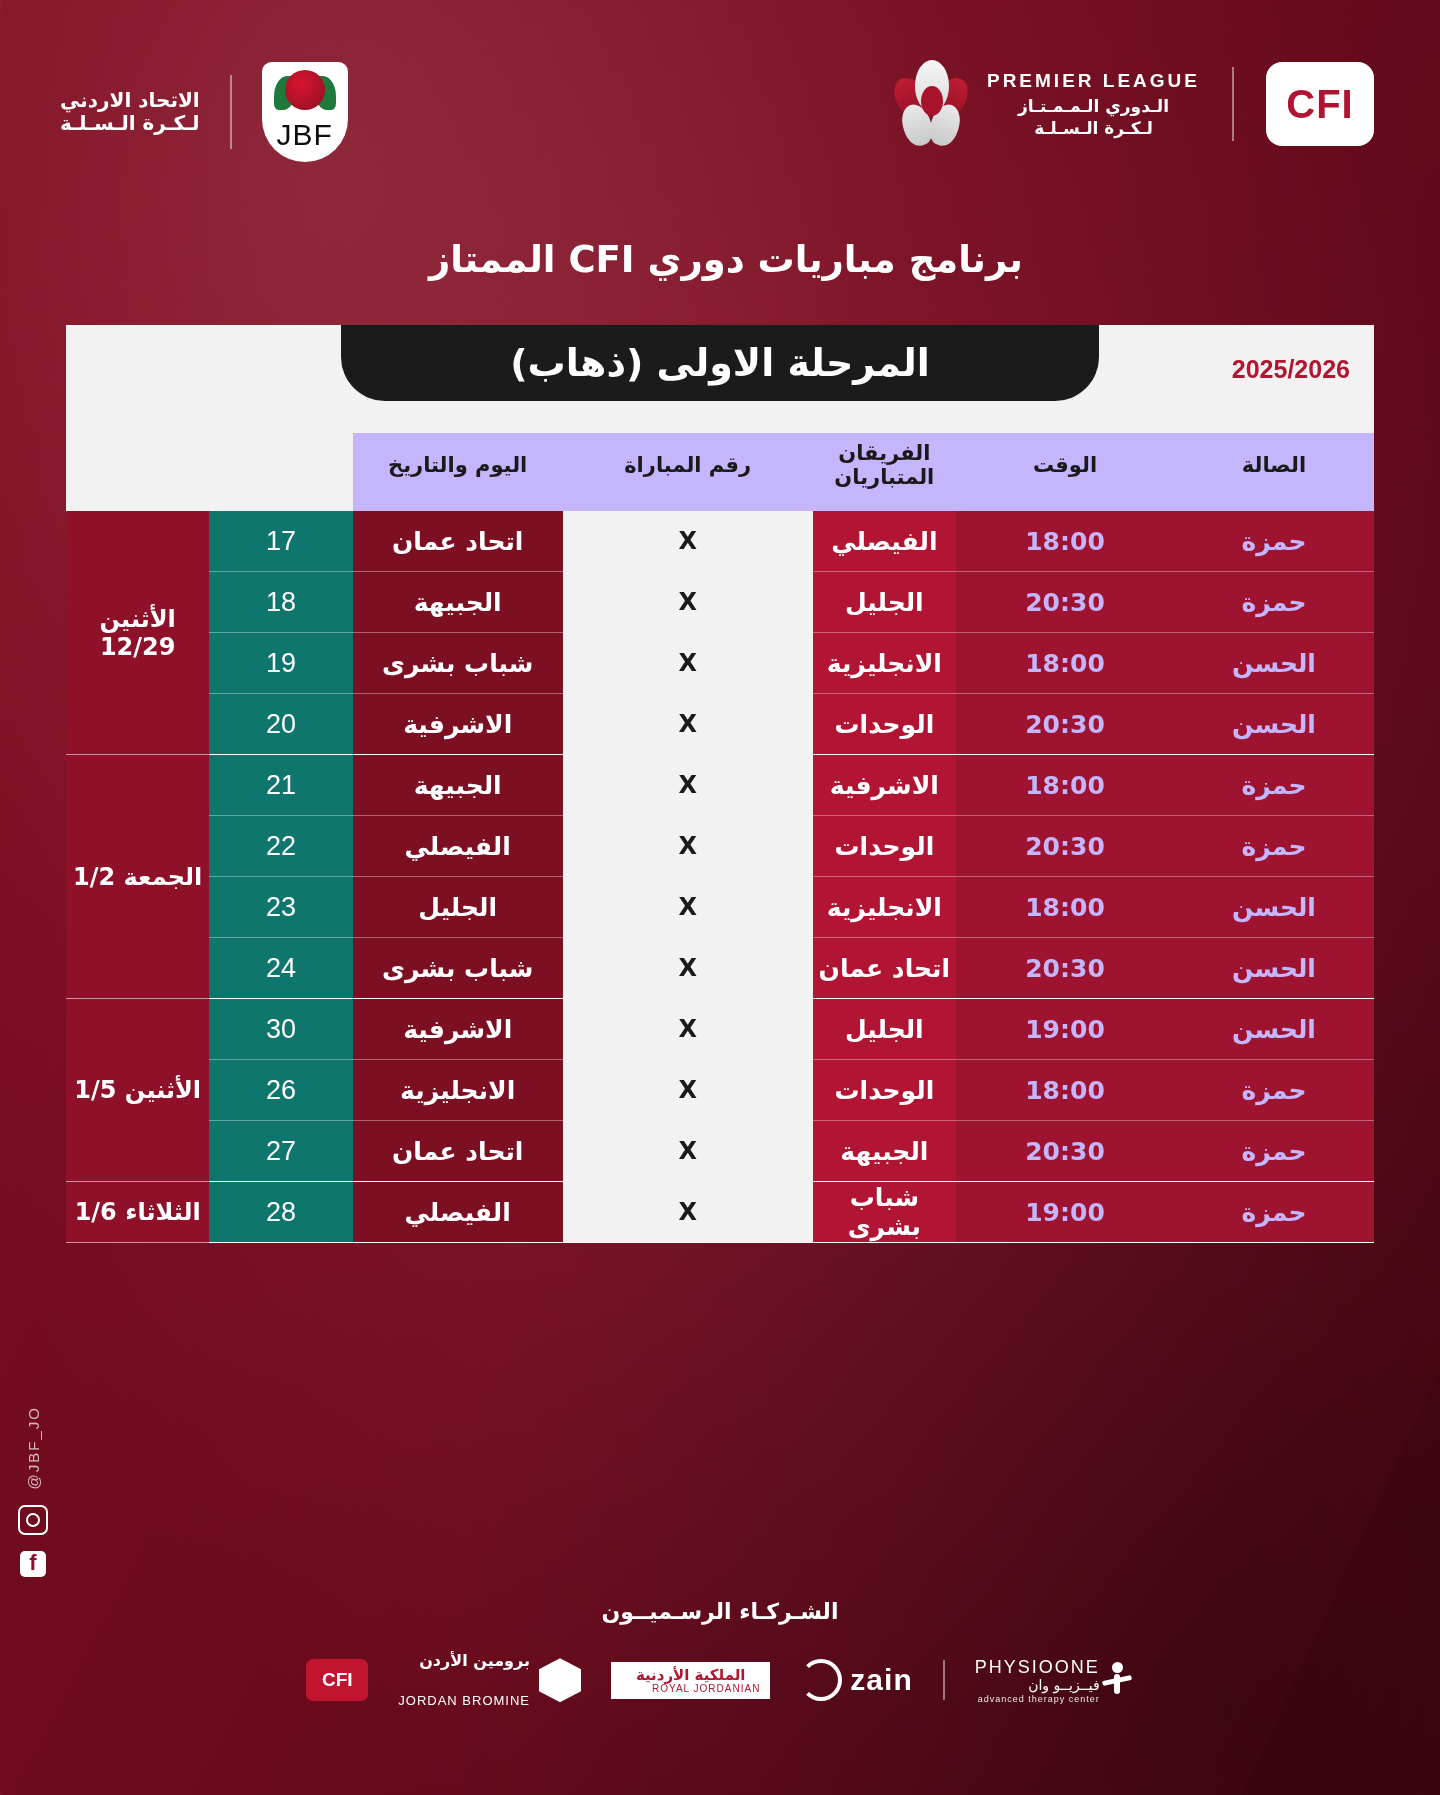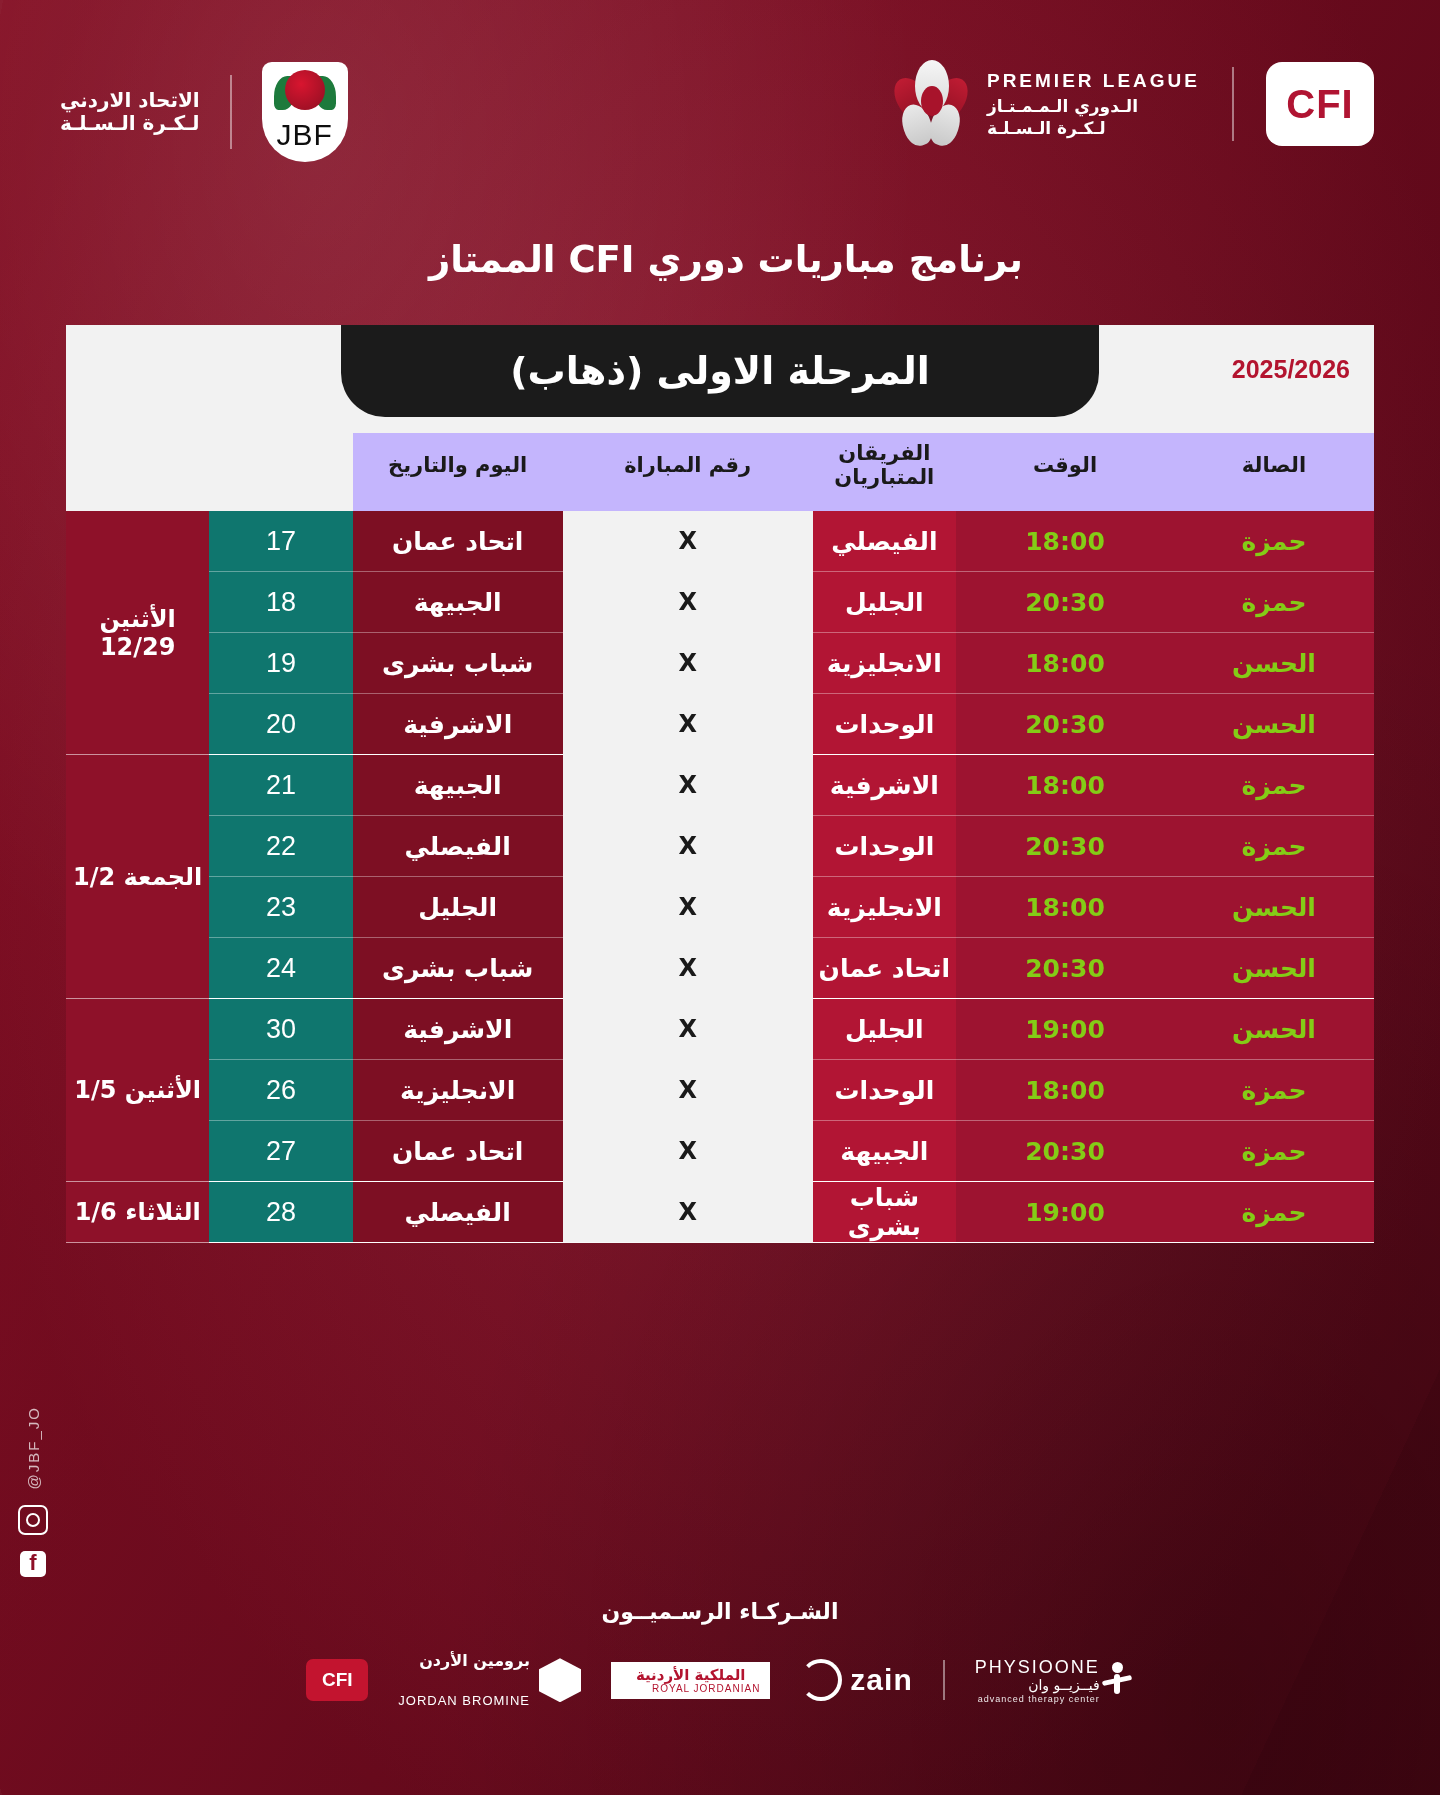--- a/index.html
+++ b/index.html
@@ -29,21 +29,21 @@
   .hdr-left{position:absolute;right:66px;top:8px;display:flex;align-items:center;gap:22px;}
   .pl-logo{display:flex;align-items:center;gap:18px;}
   .flower{width:74px;height:88px;position:relative;}
   .flower .petal{position:absolute;border-radius:50% 50% 45% 45%;}
   .flower .p1{width:34px;height:52px;background:linear-gradient(180deg,#f6f6f6,#d9d9d9);left:20px;top:0;border-radius:50% 50% 50% 50%;transform:rotate(0deg);}
   .flower .p2{width:30px;height:46px;background:linear-gradient(180deg,#bf1c33,#8d0f22);left:2px;top:16px;transform:rotate(-32deg);}
   .flower .p3{width:30px;height:46px;background:linear-gradient(180deg,#bf1c33,#8d0f22);left:40px;top:16px;transform:rotate(32deg);}
   .flower .p4{width:28px;height:42px;background:linear-gradient(180deg,#e9e9e9,#c9c9c9);left:8px;top:44px;transform:rotate(-18deg);}
   .flower .p5{width:28px;height:42px;background:linear-gradient(180deg,#e9e9e9,#c9c9c9);left:36px;top:44px;transform:rotate(18deg);}
   .flower .core{position:absolute;left:26px;top:26px;width:22px;height:30px;background:#a8132b;border-radius:50%;}
-  .pl-text{display:flex;flex-direction:column;align-items:flex-end;line-height:1;}
+  .pl-text{display:flex;flex-direction:column;align-items:center;line-height:1;}
   .pl-en{font-family:"Liberation Sans", sans-serif;font-weight:bold;letter-spacing:3px;font-size:19px;color:#fff;direction:ltr;}
   .pl-ar1{font-size:17px;font-weight:bold;letter-spacing:1px;color:#fff;margin-top:8px;}
   .pl-ar2{font-size:17px;font-weight:bold;letter-spacing:1px;color:#fff;margin-top:5px;}
   .divider-v{width:2px;height:74px;background:rgba(255,255,255,.45);margin:0 10px;}
   .cfi-badge{width:108px;height:84px;background:#fff;border-radius:16px;display:flex;align-items:center;justify-content:center;}
   .cfi-badge span{color:#b01432;font-family:"Liberation Sans", sans-serif;font-weight:bold;font-size:40px;letter-spacing:1px;direction:ltr;}
 
   .hdr-right{position:absolute;left:60px;top:10px;display:flex;align-items:center;gap:20px;}
   .jbf-ar{display:flex;flex-direction:column;align-items:flex-end;line-height:1.15;}
   .jbf-ar div{font-size:20px;font-weight:bold;letter-spacing:1px;}
@@ -54,33 +54,33 @@
   .jbf-logo .leaf2{position:absolute;top:14px;right:12px;width:22px;height:34px;background:#1d7a3c;border-radius:20% 60% 20% 60%;}
   .jbf-logo .txt{position:relative;color:#0e0e0e;font-family:"Liberation Sans", sans-serif;font-weight:normal;font-size:30px;letter-spacing:1px;margin-bottom:10px;direction:ltr;}
 
   
   .main-title{position:absolute;top:238px;left:12px;right:0;text-align:center;font-size:37px;font-weight:bold;letter-spacing:0px;}
 
   
   .card{position:absolute;top:325px;right:66px;left:66px;background:#f2f2f2;color:#1a1a1a;}
   .card-top{position:relative;height:108px;background:#f2f2f2;}
   .season{position:absolute;right:24px;top:30px;font-family:"Liberation Sans", sans-serif;font-weight:bold;font-size:25px;color:#b3142f;direction:ltr;}
-  .stage-pill{position:absolute;left:50%;transform:translateX(-50%);top:0;width:758px;height:92px;background:#1b1b1b;color:#fff;
+  .stage-pill{position:absolute;left:50%;transform:translateX(-50%);top:0;width:758px;height:76px;background:#1b1b1b;color:#fff;
      border-radius:0 0 44px 44px;display:flex;align-items:center;justify-content:center;font-size:38px;font-weight:bold;}
 
   table{width:100%;border-collapse:collapse;table-layout:fixed;}
   thead th{font-size:21px;font-weight:bold;color:#1a1a1a;padding:8px 0 22px;background:#c4b5fd;}
   .col-hall{width:200px;}
   .col-time{width:218px;}
   .col-teams{width:auto;}
   .col-num{width:250px;}
   .col-day{width:210px;}
 
   tbody td{height:58px;font-size:25px;font-weight:bold;text-align:center;vertical-align:middle;border-bottom:1px solid rgba(255,255,255,.35);}
-  td.hall, td.time{background:#9d1330;color:#84cc16;}
+  td.hall, td.time{background:#9d1330;color:#c4b5fd;}
   td.t-away{background:#b21534;color:#fff;}
   td.x{background:#f2f2f2;color:#1a1a1a;width:48px;font-size:24px;border-bottom:1px solid #f2f2f2;}
   td.t-home{background:#7d0f23;color:#fff;}
   td.num{background:#0f766e;color:#fff;font-family:"Liberation Sans", sans-serif;font-weight:normal;font-size:27px;}
   td.day{background:#8e1129;color:#fff;font-size:24px;border-bottom:1px solid rgba(255,255,255,.55);border-right:none;}
   tbody tr:last-child td{border-bottom:1px solid rgba(255,255,255,.55);}
   .day-sep{border-bottom:1px solid #ffffff !important;}
 
   
   .social{position:absolute;left:18px;bottom:218px;display:flex;flex-direction:column;align-items:center;gap:16px;}

